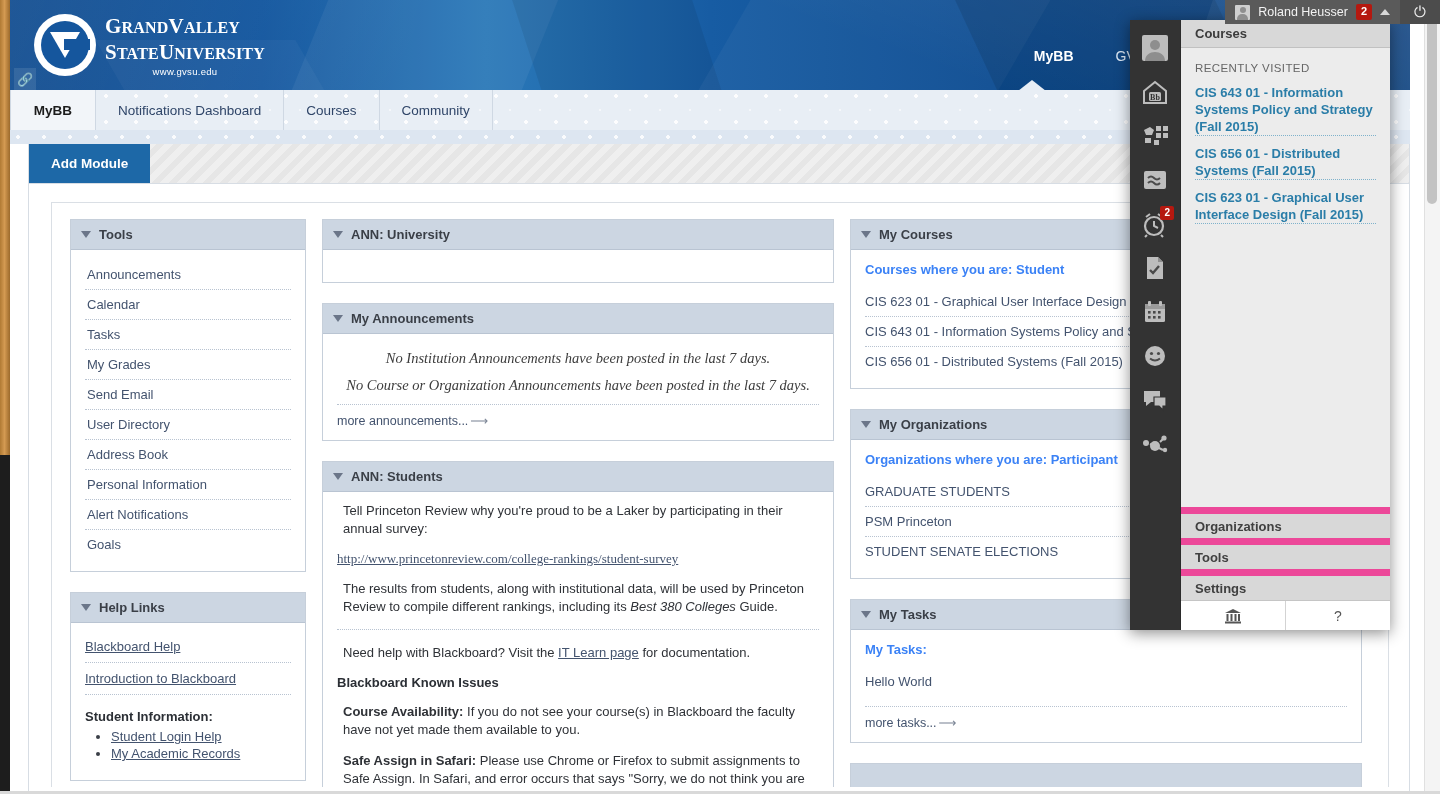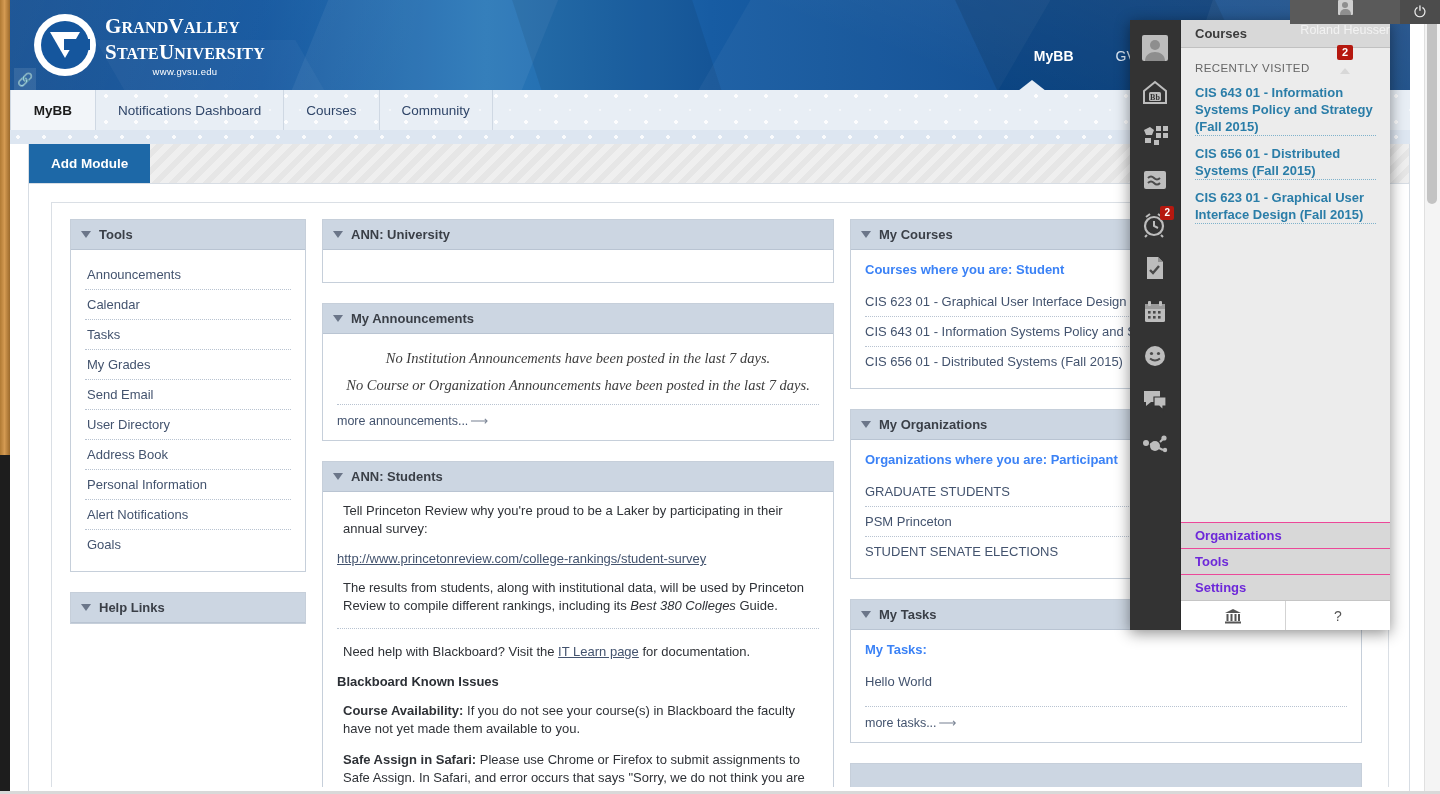--- a/index.html
+++ b/index.html
@@ -104,21 +104,21 @@
   }
 
   
   .userbar {
     position:absolute; right:0; top:0; height:24px;
     display:flex; align-items:stretch;
     z-index: 40;
   }
   .userbar .ubox {
     background:#5a5a5a; display:flex; align-items:center;
-    padding:0 10px; gap:8px; color:#f2f2f2; font-size:12.5px;flex-direction:column;
+    padding:0 10px; gap:8px; color:#f2f2f2; font-size:12.5px;
   }
   .avatar-sm {
     width:15px; height:15px; background:#cfcfcf; position:relative; flex:0 0 auto;
     border-radius:1px;
   }
   .avatar-sm:before {
     content:""; position:absolute; left:4.5px; top:2px; width:6px; height:6px;
     border-radius:50%; background:#8f8f8f;
   }
   .avatar-sm:after {
@@ -238,21 +238,21 @@
     text-align:left; font-size:12.5px; color:#43536e; cursor:pointer;
   }
   .more-link .arr { margin-left:2px; color:#7c8696; }
 
   .para { font-size:13px; color:#2f3237; line-height:18px; margin:0 6px 13px; }
   .para a { color:#43536e; text-decoration:underline; }
   .para .b { font-weight:bold; }
   .para .i { font-style:italic; }
   .url-link {
     display:block; font-size:13px; color:#43536e; text-decoration:underline;
-    margin:0 0 13px; word-break:break-all;
+    margin:0 0 13px; word-break:break-all;font-family:Liberation Serif, serif;
   }
   .section-h { font-size:13px; font-weight:bold; color:#2b2f35; margin:0 0 13px; }
 
   
   .list-head { font-size:13px; font-weight:bold; color:#3b82f6; margin:2px 0 10px; }
   .lk-list { list-style:none; margin:0; padding:0; }
   .lk-list li { border-bottom:1px dotted #b8c3d1; }
   .lk-list li:last-child { border-bottom:none; }
   .lk-list a {
     display:block; padding:7px 0; color:#43536e; font-size:13px;
@@ -294,23 +294,23 @@
   .panel-scroll { flex:1; padding:14px 14px 0; overflow:hidden; background:#ececec; }
   .panel-sub {
     font-size:11.5px; color:#666; letter-spacing:0.4px; margin-bottom:10px;
   }
   .panel-link {
     display:block; color:#2a7da8; font-size:13px; font-weight:bold; line-height:17px;
     text-decoration:none; border-bottom:1px dotted #7fb2cb; margin-bottom:9px;
     cursor:pointer;
   }
   .panel-foot-item {
-    height:26px; background:#d8d8d8; border-top:1px solid #ec4899;
+    height:26px; background:#d8d8d8; border-top:7px solid #ec4899;
     display:flex; align-items:center; padding:12px 14px;
-    font-size:13px; font-weight:bold; color:#6d28d9; cursor:pointer;
+    font-size:13px; font-weight:bold; color:#404040; cursor:pointer;
   }
   .panel-bottom-bar {
     height:30px; background:#ffffff; border-top:1px solid #c5c5c5;
     display:flex; align-items:stretch;
   }
   .panel-bottom-bar .pb {
     flex:1; display:flex; align-items:center; justify-content:center;
     color:#555; font-size:14px; cursor:pointer;
   }
   .panel-bottom-bar .pb + .pb { border-left:1px solid #d3d3d3; }
@@ -438,20 +438,35 @@
                       <a>Goals</a>
                     </li>
                 </ul>
               </div>
             </div>
 
             <div class="module">
               <div class="module-head">
                 <span class="tri-down"></span>
                 <span class="module-title">Help Links</span>
+              </div>
+              <div class="help-body">
+                <div class="help-row">
+                  <a>Blackboard Help</a>
+                </div>
+                <div class="help-row">
+                  <a>Introduction to Blackboard</a>
+                </div>
+                <div class="help-row">
+                  <span class="help-strong">Student Information:</span>
+                  <ul class="help-ul">
+                    <li><a>Student Login Help</a></li>
+                    <li><a>My Academic Records</a></li>
+                  </ul>
+                </div>
               </div>
             </div>
 
           </div>
 
           <div class="col-b">
 
             <div class="module">
               <div class="module-head">
                 <span class="tri-down"></span>

